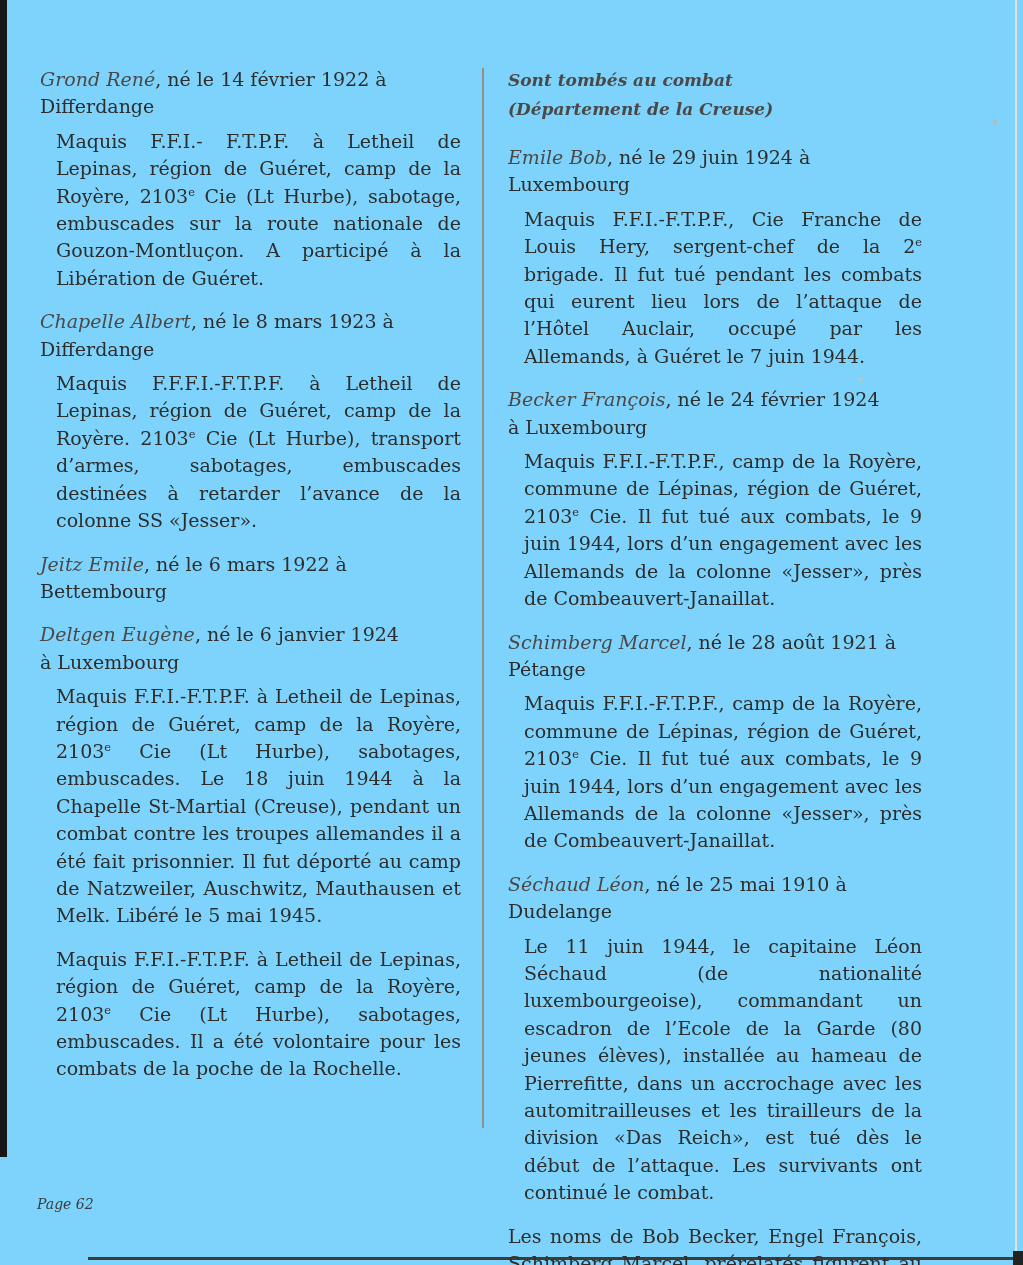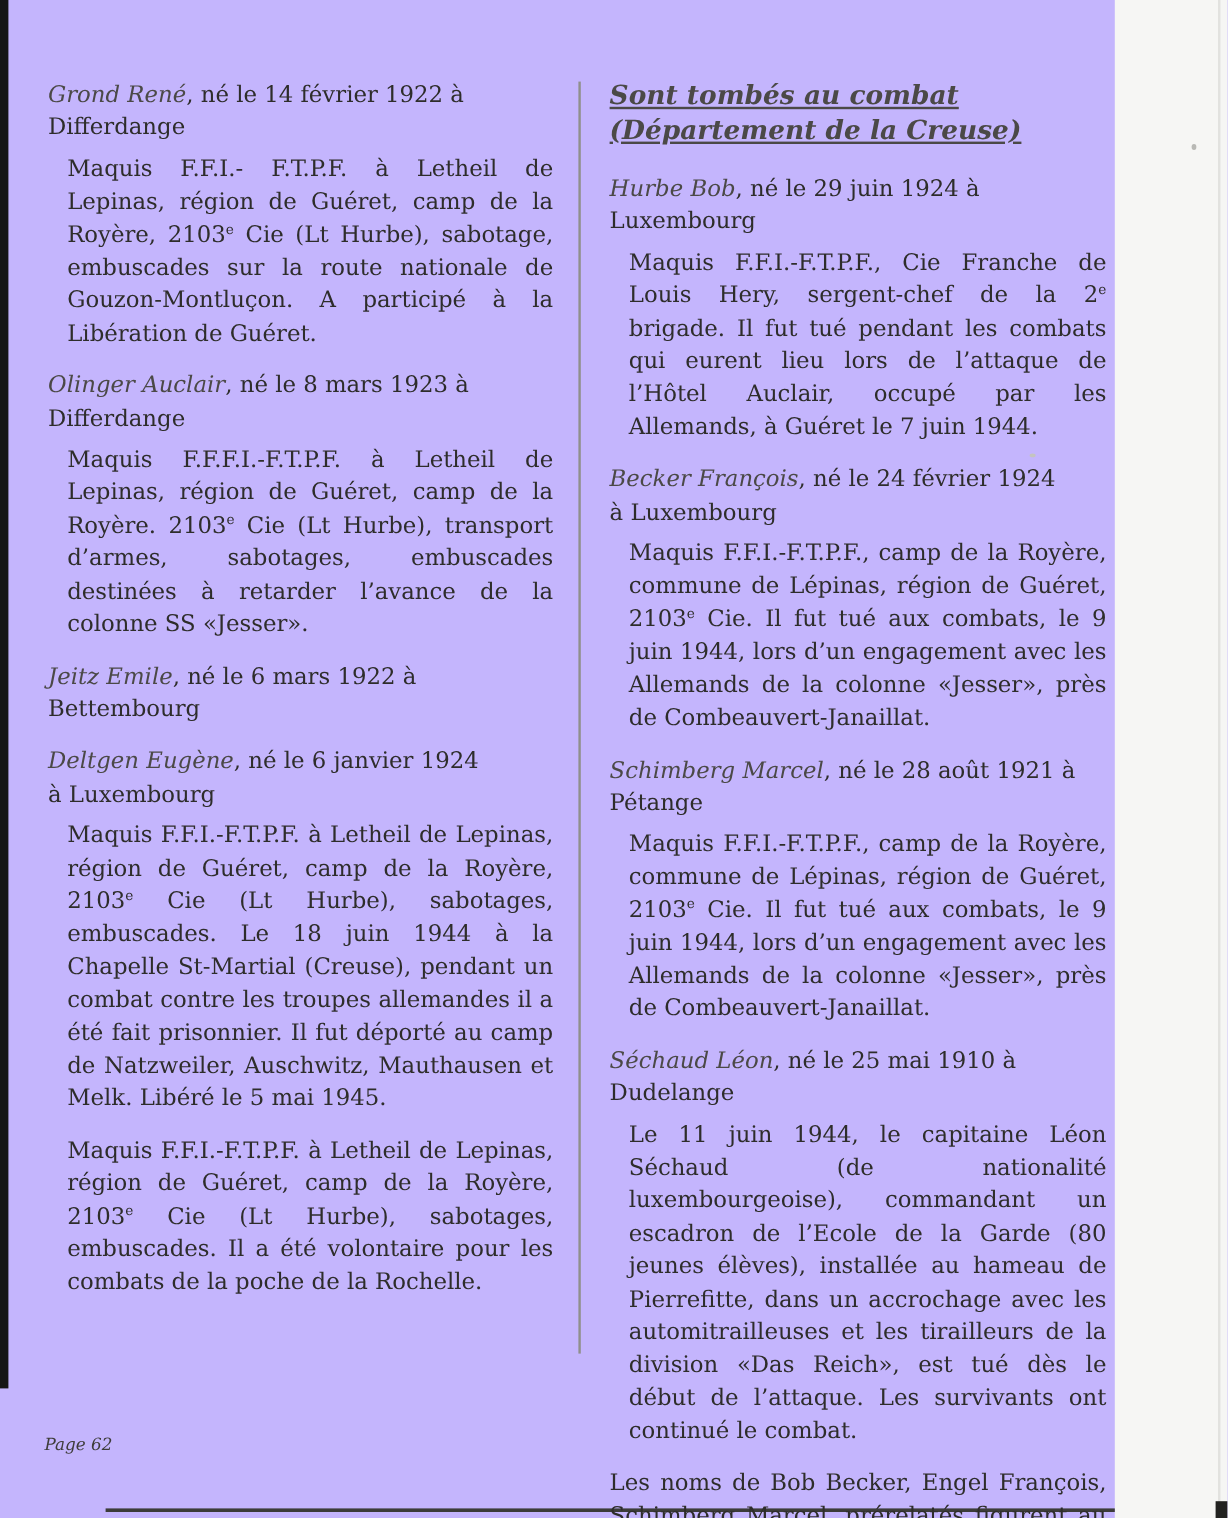--- a/index.html
+++ b/index.html
@@ -5,22 +5,22 @@
   html, body { margin: 0; padding: 0; }
   body {
     width: 1023px; height: 1265px;
     background: #f6f6f4;
     font-family: "DejaVu Serif", "Liberation Serif", serif;
     color: #2e2d2b;
     overflow: hidden;
   }
   .page {
     position: relative;
-    width: 929px; height: 1265px;
-    background: #c4b5fd;
+    width: 1023px; height: 1265px;
+    background: #7dd3fc;
   }
   
   .left-edge-strip {
     position: absolute; left: 0; top: 0;
     width: 7px; height: 1157px;
     background: #161616;
   }
   .right-edge-line {
     position: absolute; left: 1015px; top: 0;
     width: 2px; height: 1265px;
@@ -54,26 +54,25 @@
   
   .col {
     position: absolute; top: 66px;
     font-size: 19px; line-height: 27.4px;
   }
   .col-left  { left: 40px;  width: 421px; }
   .col-right { left: 508px; width: 414px; }
 
   .section-heading {
     font-style: italic;
-    font-size: 22px;
+    font-size: 17px;
     line-height: 29px;
     color: #4b4947;
     white-space: pre-line;
     margin: 0 0 20px 0;
-    text-decoration: underline;
   }
   .entry { margin: 0 0 16px 0; }
   .entry-head {
     margin: 0;
     white-space: pre-line;
   }
   .entry-name {
     font-style: italic;
     color: #4b4947;
   }
@@ -111,21 +110,21 @@
   <div class="column-divider"></div>
 
   <div class="col col-left">
 
     <div class="entry">
       <p class="entry-head"><span class="entry-name">Grond René</span><span>, né le 14 février 1922 à Differdange</span></p>
       <p class="entry-body">Maquis F.F.I.- F.T.P.F. à Letheil de Lepinas, région de Guéret, camp de la Royère, 2103<sup>e</sup> Cie (Lt Hurbe), sabotage, embuscades sur la route nationale de Gouzon-Montluçon. A participé à la Libération de Guéret.</p>
     </div>
 
     <div class="entry">
-      <p class="entry-head"><span class="entry-name">Olinger Auclair</span><span>, né le 8 mars 1923 à Differdange</span></p>
+      <p class="entry-head"><span class="entry-name">Chapelle Albert</span><span>, né le 8 mars 1923 à Differdange</span></p>
       <p class="entry-body">Maquis F.F.F.I.-F.T.P.F. à Letheil de Lepinas, région de Guéret, camp de la Royère. 2103<sup>e</sup> Cie (Lt Hurbe), transport d’armes, sabotages, embuscades destinées à retarder l’avance de la colonne SS «Jesser».</p>
     </div>
 
     <div class="entry">
       <p class="entry-head"><span class="entry-name">Jeitz Emile</span><span>, né le 6 mars 1922 à Bettembourg</span></p>
     </div>
 
     <div class="entry">
       <p class="entry-head"><span class="entry-name">Deltgen Eugène</span><span>, né le 6 janvier 1924
 à Luxembourg</span></p>
@@ -137,21 +136,21 @@
     </div>
 
   </div>
 
   <div class="col col-right">
 
     <h2 class="section-heading">Sont tombés au combat
 (Département de la Creuse)</h2>
 
     <div class="entry">
-      <p class="entry-head"><span class="entry-name">Hurbe Bob</span><span>, né le 29 juin 1924 à Luxembourg</span></p>
+      <p class="entry-head"><span class="entry-name">Emile Bob</span><span>, né le 29 juin 1924 à Luxembourg</span></p>
       <p class="entry-body">Maquis F.F.I.-F.T.P.F., Cie Franche de Louis Hery, sergent-chef de la 2<sup>e</sup> brigade. Il fut tué pendant les combats qui eurent lieu lors de l’attaque de l’Hôtel Auclair, occupé par les Allemands, à Guéret le 7 juin 1944.</p>
     </div>
 
     <div class="entry">
       <p class="entry-head"><span class="entry-name">Becker François</span><span>, né le 24 février 1924
 à Luxembourg</span></p>
       <p class="entry-body">Maquis F.F.I.-F.T.P.F., camp de la Royère, commune de Lépinas, région de Guéret, 2103<sup>e</sup> Cie. Il fut tué aux combats, le 9 juin 1944, lors d’un engagement avec les Allemands de la colonne «Jesser», près de Combeauvert-Janaillat.</p>
     </div>
 
     <div class="entry">

